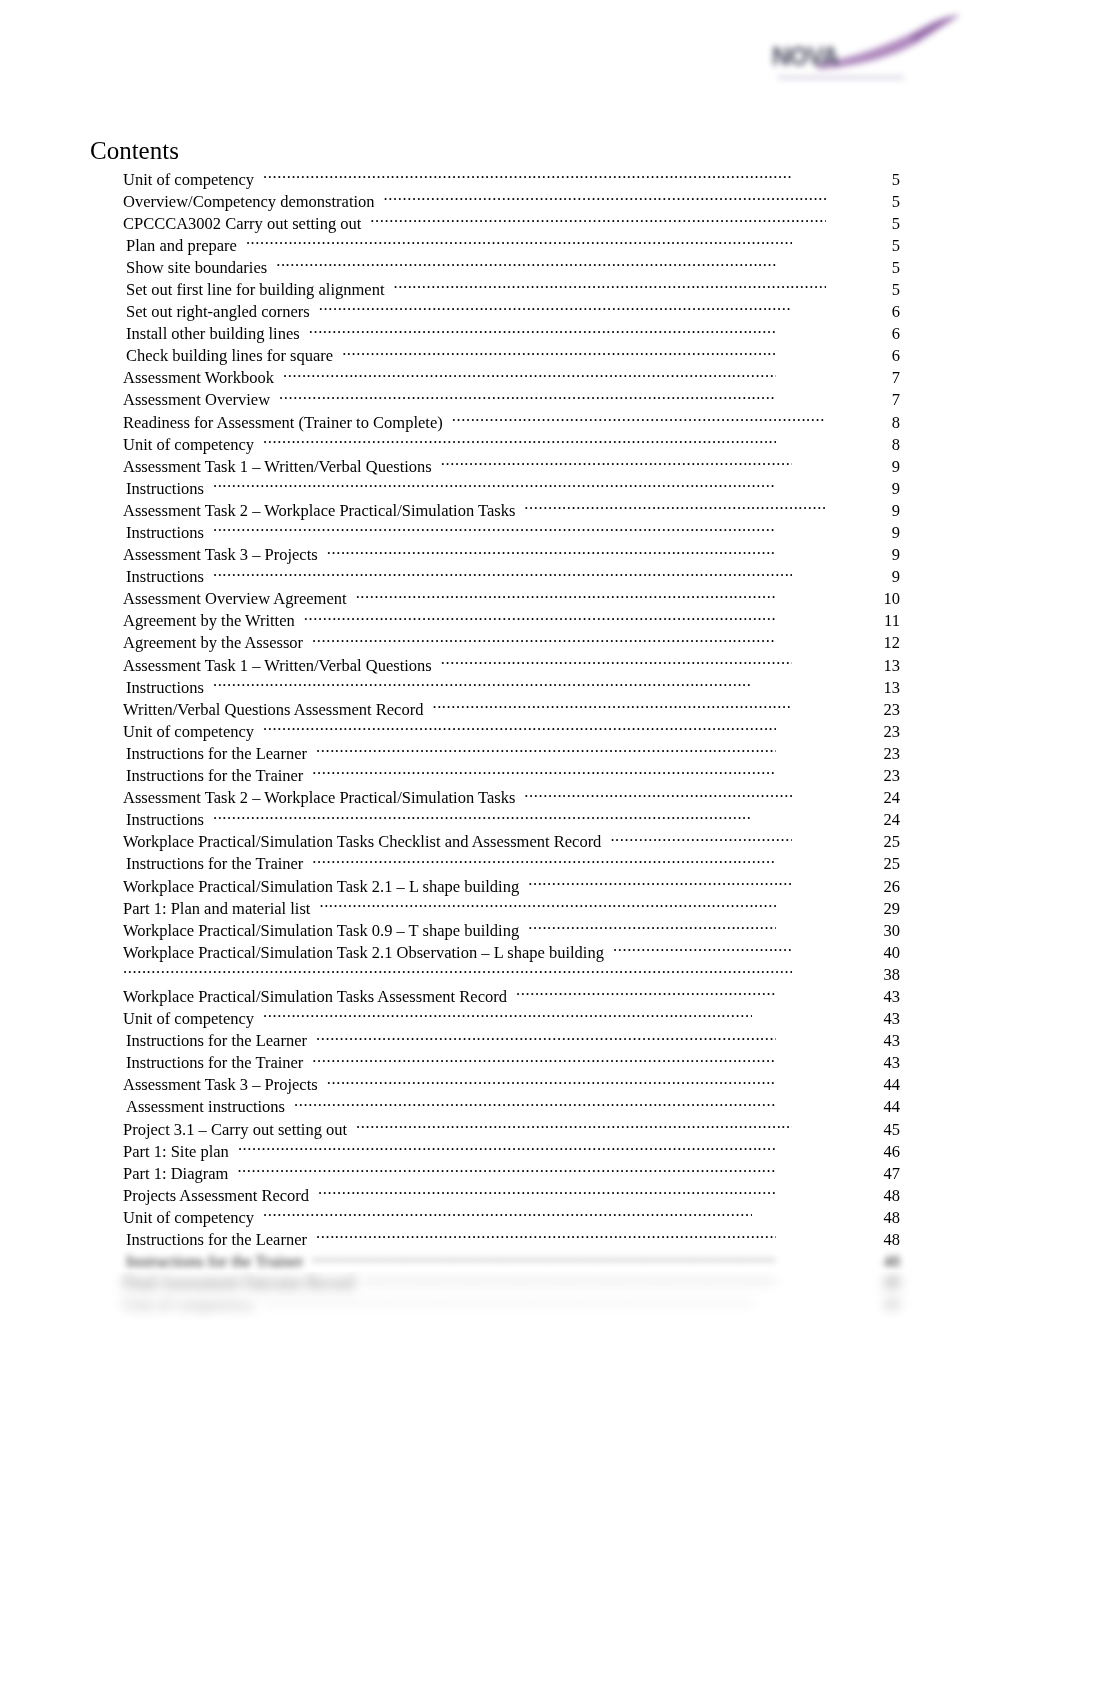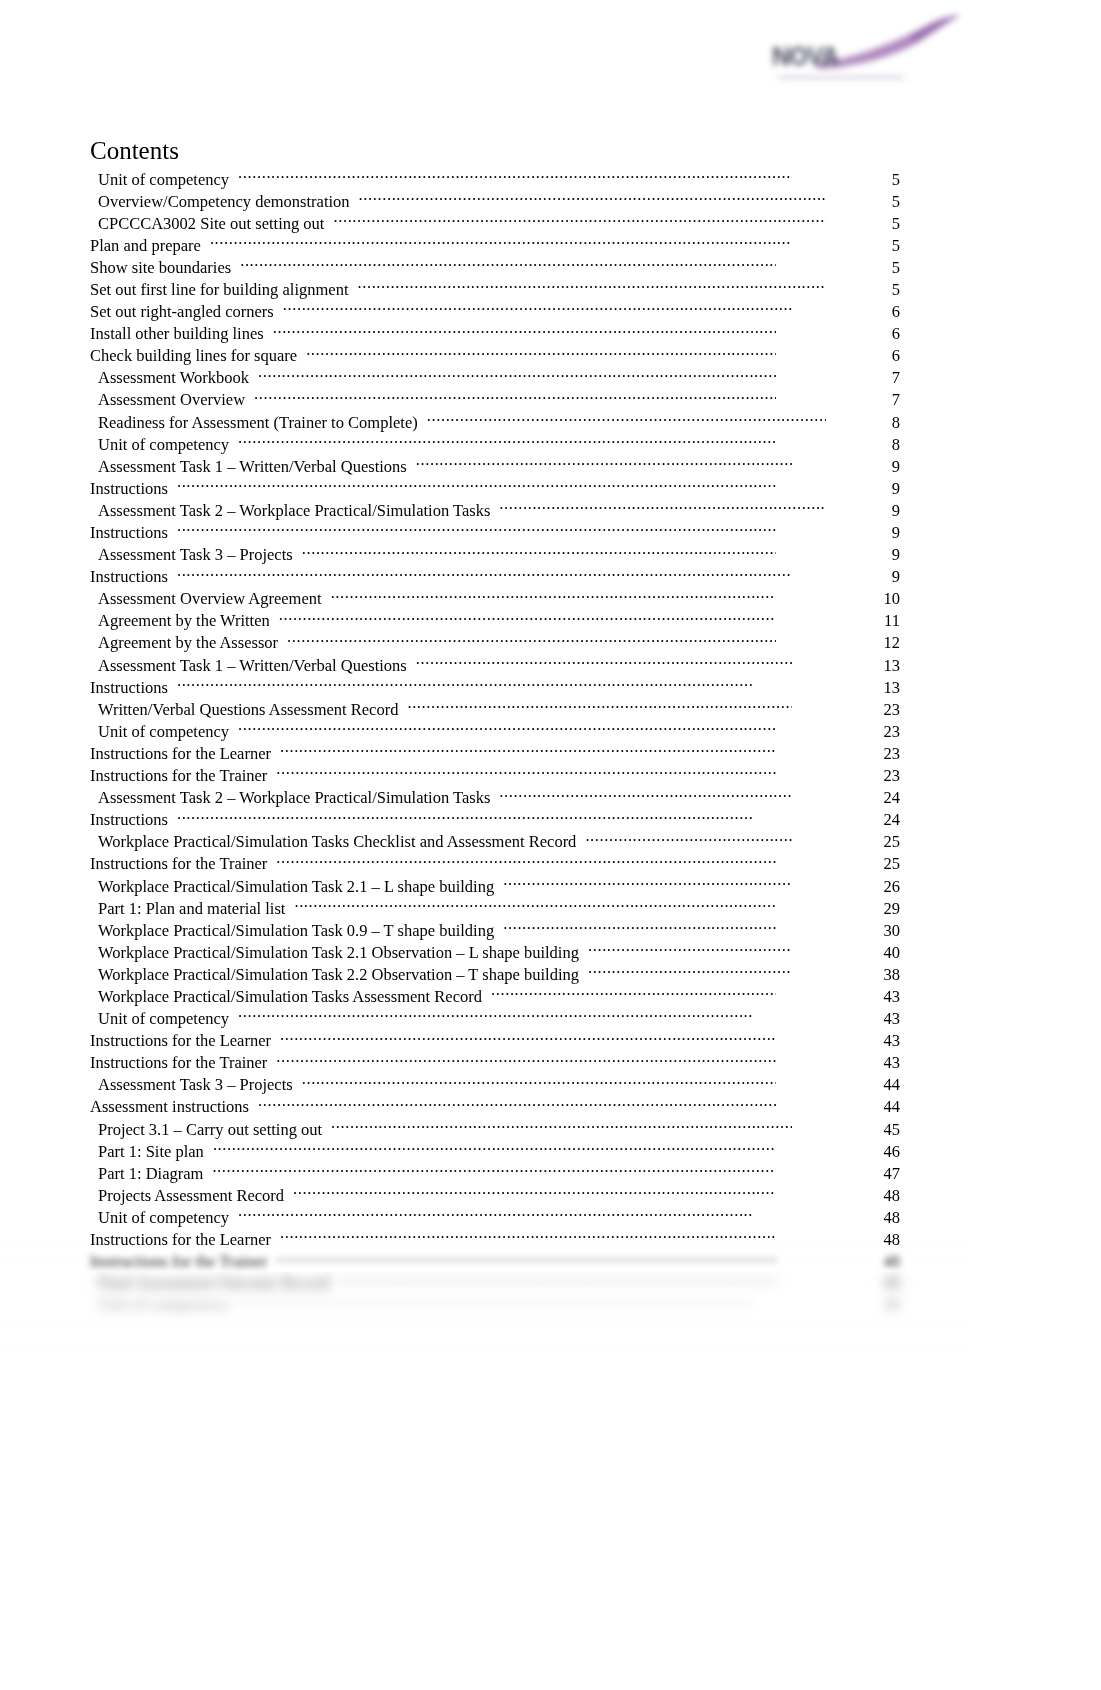--- a/index.html
+++ b/index.html
@@ -97,22 +97,22 @@
     bottom: 0.06em;
     left: 0;
     white-space: nowrap;
   }
   .toc-row .page {
     flex: 0 0 auto;
     width: 56px;
     text-align: right;
     padding-left: 6px;
   }
-  .lvl1 { margin-left: 8px; }
-  .lvl2 { }
+  .lvl1 { margin-left: 33px; }
+  .lvl2 { margin-left: 36px; }
 
   
   .gap-sm .leader { margin-right: 46px; }
   .gap-md .leader { margin-right: 62px; }
   .gap-lg .leader { margin-right: 86px; }
   .gap-xl .leader { margin-right: 12px; }
 
   
   #fade-mask {
     position: absolute;
@@ -171,21 +171,21 @@
           <span class="label">Unit of competency</span>
           <span class="leader"></span>
           <span class="page">5</span>
         </div>
         <div class="toc-row lvl1 gap-xl">
           <span class="label">Overview/Competency demonstration</span>
           <span class="leader"></span>
           <span class="page">5</span>
         </div>
         <div class="toc-row lvl1 gap-xl">
-          <span class="label">CPCCCA3002 Site out setting out</span>
+          <span class="label">CPCCCA3002 Carry out setting out</span>
           <span class="leader"></span>
           <span class="page">5</span>
         </div>
         <div class="toc-row lvl2 gap-sm">
           <span class="label">Plan and prepare</span>
           <span class="leader"></span>
           <span class="page">5</span>
         </div>
         <div class="toc-row lvl2 gap-md">
           <span class="label">Show site boundaries</span>
@@ -341,21 +341,20 @@
           <span class="label">Workplace Practical/Simulation Task 0.9       – T shape building</span>
           <span class="leader"></span>
           <span class="page">30</span>
         </div>
         <div class="toc-row lvl1 gap-sm">
           <span class="label">Workplace Practical/Simulation Task 2.1 Observation        – L shape building</span>
           <span class="leader"></span>
           <span class="page">40</span>
         </div>
         <div class="toc-row lvl1 gap-sm">
-          <span class="label">Workplace Practical/Simulation Task 2.2 Observation        – T shape building</span>
           <span class="leader"></span>
           <span class="page">38</span>
         </div>
         <div class="toc-row lvl1 gap-md">
           <span class="label">Workplace Practical/Simulation Tasks Assessment Record</span>
           <span class="leader"></span>
           <span class="page">43</span>
         </div>
         <div class="toc-row lvl1 gap-lg">
           <span class="label">Unit of competency</span>

